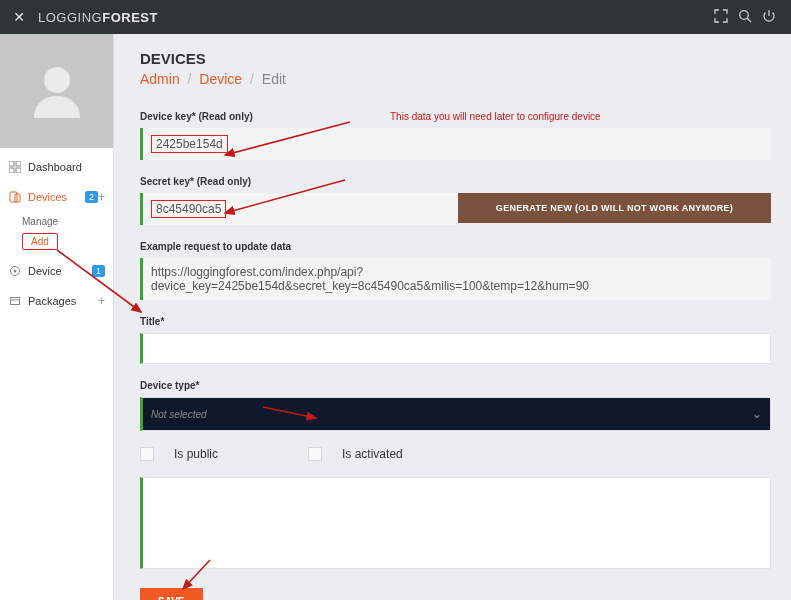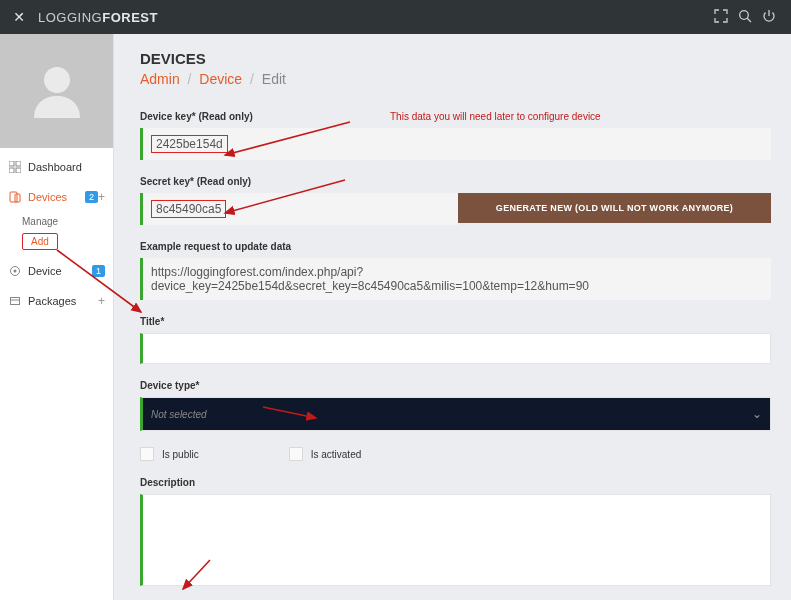--- a/index.html
+++ b/index.html
@@ -37,21 +37,21 @@
   .field-readonly { width: 100%; background: #f4f4f4; border-left: 3px solid #3aa62f; padding: 7px 8px; font-size: 12px; color: #555; position: relative; }
   .boxed-value { display: inline-block; border: 1.5px solid #d22; padding: 1px 4px; }
   .row-split { display: flex; }
   .row-split .col { flex: 0 0 318px; }
   .row-split .col2 { flex: 1; }
   .btn-brown { width: 100%; background: #7a523d; color: #fff; border: none; padding: 10px 6px; font-size: 9px; font-weight: 700; letter-spacing: 0.3px; text-align: center; cursor: pointer; }
   .field-input { width: 100%; background: #fff; border: 1px solid #e3e3e3; border-left: 3px solid #3aa62f; padding: 9px 8px; font-size: 10px; color: #555; }
   .field-select { width: 100%; background: #0f172a; border: 1px solid #e3e3e3; border-left: 3px solid #3aa62f; padding: 9px 8px; font-size: 10px; color: #888; font-style: italic; display:flex; align-items:center; justify-content:space-between; cursor:pointer; }
   .chev { font-style: normal; color: #999; font-size: 12px; }
   .check-row { display: flex; gap: 90px; align-items: center; margin-top: 2px; }
-  .check-item { display: flex; align-items: center; gap: 8px; font-size: 10px; color: #333; }
+  .check-item { display: flex; align-items: center; gap: 20px; font-size: 12px; color: #333; }
   .checkbox { width: 14px; height: 14px; border: 1px solid #d9d9d9; background: #fafafa; display:inline-block; cursor:pointer; }
   .field-textarea { width: 100%; height: 92px; background: #fff; border: 1px solid #e3e3e3; border-left: 3px solid #3aa62f; padding: 8px; font-size: 10px; color: #555; resize: none; }
   .btn-save { background: #f05a22; color: #fff; border: none; padding: 8px 18px; font-size: 10px; font-weight: 700; cursor: pointer; }
   .note-red { position: absolute; font-size: 10px; color: #c21a1a; }
   .annot { position: absolute; pointer-events: none; }
 </style>
 </head>
 <body>
 
 <div class="topbar">
@@ -194,21 +194,20 @@
           <span>Is public</span>
         </div>
         <div class="check-item">
           <span class="checkbox"></span>
           <span>Is activated</span>
         </div>
       </div>
     </div>
 
     <div class="row-group">
-      <label class="form-label">Description</label>
       <textarea class="field-textarea" style=""></textarea>
     </div>
 
     <div class="row-group">
       <button class="btn-save">SAVE</button>
     </div>
   </div>
 </div>
 
 <svg class="annot" style="left:0;top:0;" width="791" height="600">

